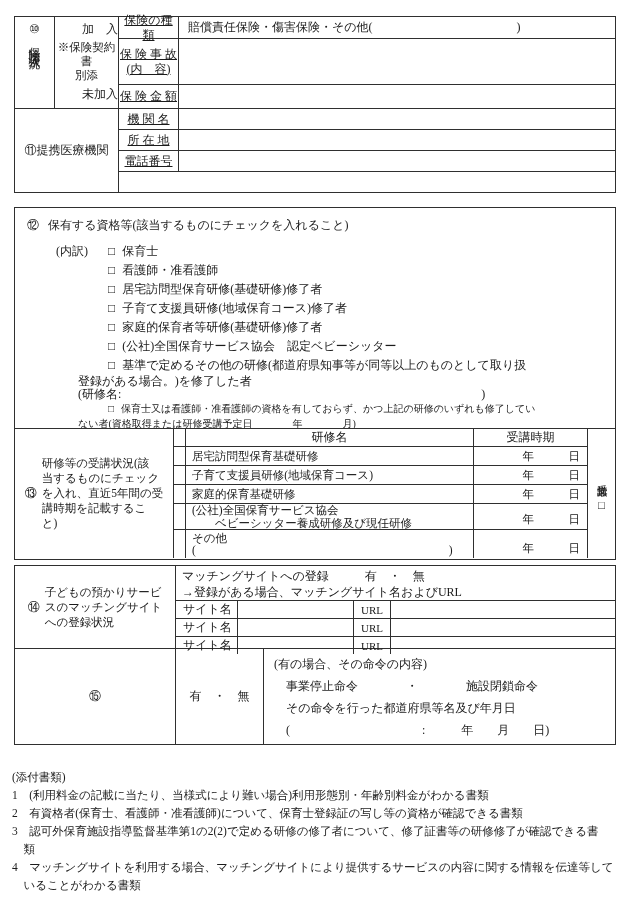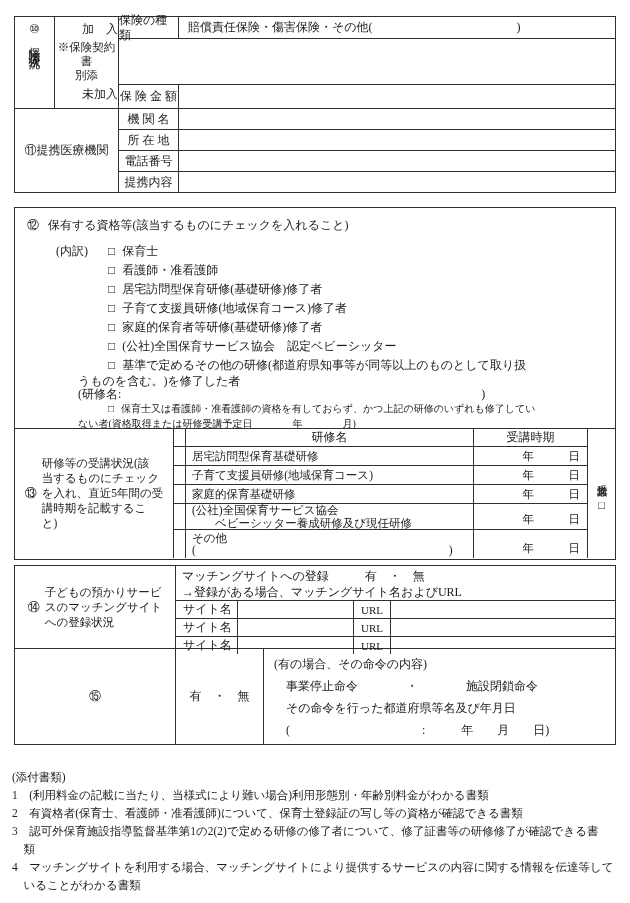--- a/index.html
+++ b/index.html
@@ -18,21 +18,21 @@
   .left104 { width:104px; display:flex; flex-direction:column; }
   .part1 { height:92px; display:flex; border-bottom:1px solid #2f2f2f; }
   .cellA { width:40px; border-right:1px solid #2f2f2f; display:flex; justify-content:center; padding-top:5px; }
   .vtext { writing-mode: vertical-rl; letter-spacing:2px; line-height:1; }
   .cellB { flex:1; border-right:1px solid #2f2f2f; display:flex; flex-direction:column; align-items:flex-end; padding:4px 0 5px; }
   .cellB .note { white-space:pre-wrap; text-align:center; font-size:11.5px; line-height:14px; margin-top:2px; }
   .cellB .notjoin { margin-top:auto; }
   .part2 { flex:1; border-right:1px solid #2f2f2f; display:flex; align-items:center; justify-content:center; }
   .rightA { flex:1; display:flex; flex-direction:column; }
   .arow { display:flex; }
-  .albl { width:60px; border-right:1px solid #2f2f2f; display:flex; align-items:center; justify-content:center; white-space:pre-wrap; line-height:15px; }
+  .albl { width:60px; border-right:1px solid #2f2f2f; display:flex; align-items:center; justify-content:center; text-align:center; white-space:pre-wrap; line-height:15px;text-decoration:underline; }
   .aval { flex:1; display:flex; align-items:center; padding-left:9px; white-space:pre; }
 
   
   #tableB { left:14px; top:207px; width:602px; height:353px; }
   #q12 { height:221px; border-bottom:1px solid #2f2f2f; overflow:hidden; }
   .q12-title { padding:8px 0 0 12px; line-height:18px; }
   .q12-title .cnum { margin-right:9px; }
   .q12-list { margin-top:8px; }
   .itemline { margin-left:93px; height:19px; line-height:19px; white-space:pre; }
   .itemline.first { margin-left:41px; }
@@ -105,59 +105,57 @@
       <div class="part2">
         <span>⑪提携医療機関</span>
       </div>
     </div>
     <div class="rightA">
       <div class="arow bb" style="height:22px">
         <div class="albl">保険の種類</div>
         <div class="aval">賠償責任保険・傷害保険・その他(　　　　　　　　　　　　)</div>
       </div>
       <div class="arow bb" style="height:46px">
+        <div class="albl">保 険 事 故
+(内　容)</div>
         <div class="aval"></div>
       </div>
       <div class="arow bb" style="height:24px">
         <div class="albl">保 険 金 額</div>
         <div class="aval"></div>
       </div>
       <div class="arow bb" style="height:21px">
         <div class="albl">機 関 名</div>
         <div class="aval"></div>
       </div>
       <div class="arow bb" style="height:21px">
         <div class="albl">所 在 地</div>
         <div class="aval"></div>
       </div>
       <div class="arow bb" style="height:21px">
         <div class="albl">電話番号</div>
-        <div class="aval"></div>
-      </div>
-      <div class="arow" style="flex:1">
-        <div class="albl">提携内容</div>
         <div class="aval"></div>
       </div>
     </div>
   </div>
 
   <div class="box" id="tableB">
     <div id="q12">
       <div class="q12-title">
         <span class="cnum">⑫</span><span>保有する資格等(該当するものにチェックを入れること)</span>
       </div>
       <div class="q12-list">
         <div class="itemline first"><span class="uchiwake">(内訳)</span><span class="cb">□</span><span>保育士</span></div>
         <div class="itemline"><span class="cb">□</span><span>看護師・准看護師</span></div>
         <div class="itemline"><span class="cb">□</span><span>居宅訪問型保育研修(基礎研修)修了者</span></div>
         <div class="itemline"><span class="cb">□</span><span>子育て支援員研修(地域保育コース)修了者</span></div>
         <div class="itemline"><span class="cb">□</span><span>家庭的保育者等研修(基礎研修)修了者</span></div>
         <div class="itemline"><span class="cb">□</span><span>(公社)全国保育サービス協会　認定ベビーシッター</span></div>
         <div class="itemline"><span class="cb">□</span><span>基準で定めるその他の研修(都道府県知事等が同等以上のものとして取り扱</span></div>
-        <div class="contline">うものを含む。)を修了した者</div>
+        <div class="contline">登録がある場合。)を修了した者</div>
         <div class="contline">(研修名:　　　　　　　　　　　　　　　　　　　　　　　　　　　　　　)</div>
         <div class="small-item">
           <div class="itemline"><span class="cb">□</span><span>保育士又は看護師・准看護師の資格を有しておらず、かつ上記の研修のいずれも修了してい</span></div>
           <div class="contline">ない者(資格取得または研修受講予定日　　　　年　　　　月)</div>
         </div>
       </div>
     </div>
     <div id="q13">
       <div class="q13-label">
         <span class="cnum">⑬</span>

